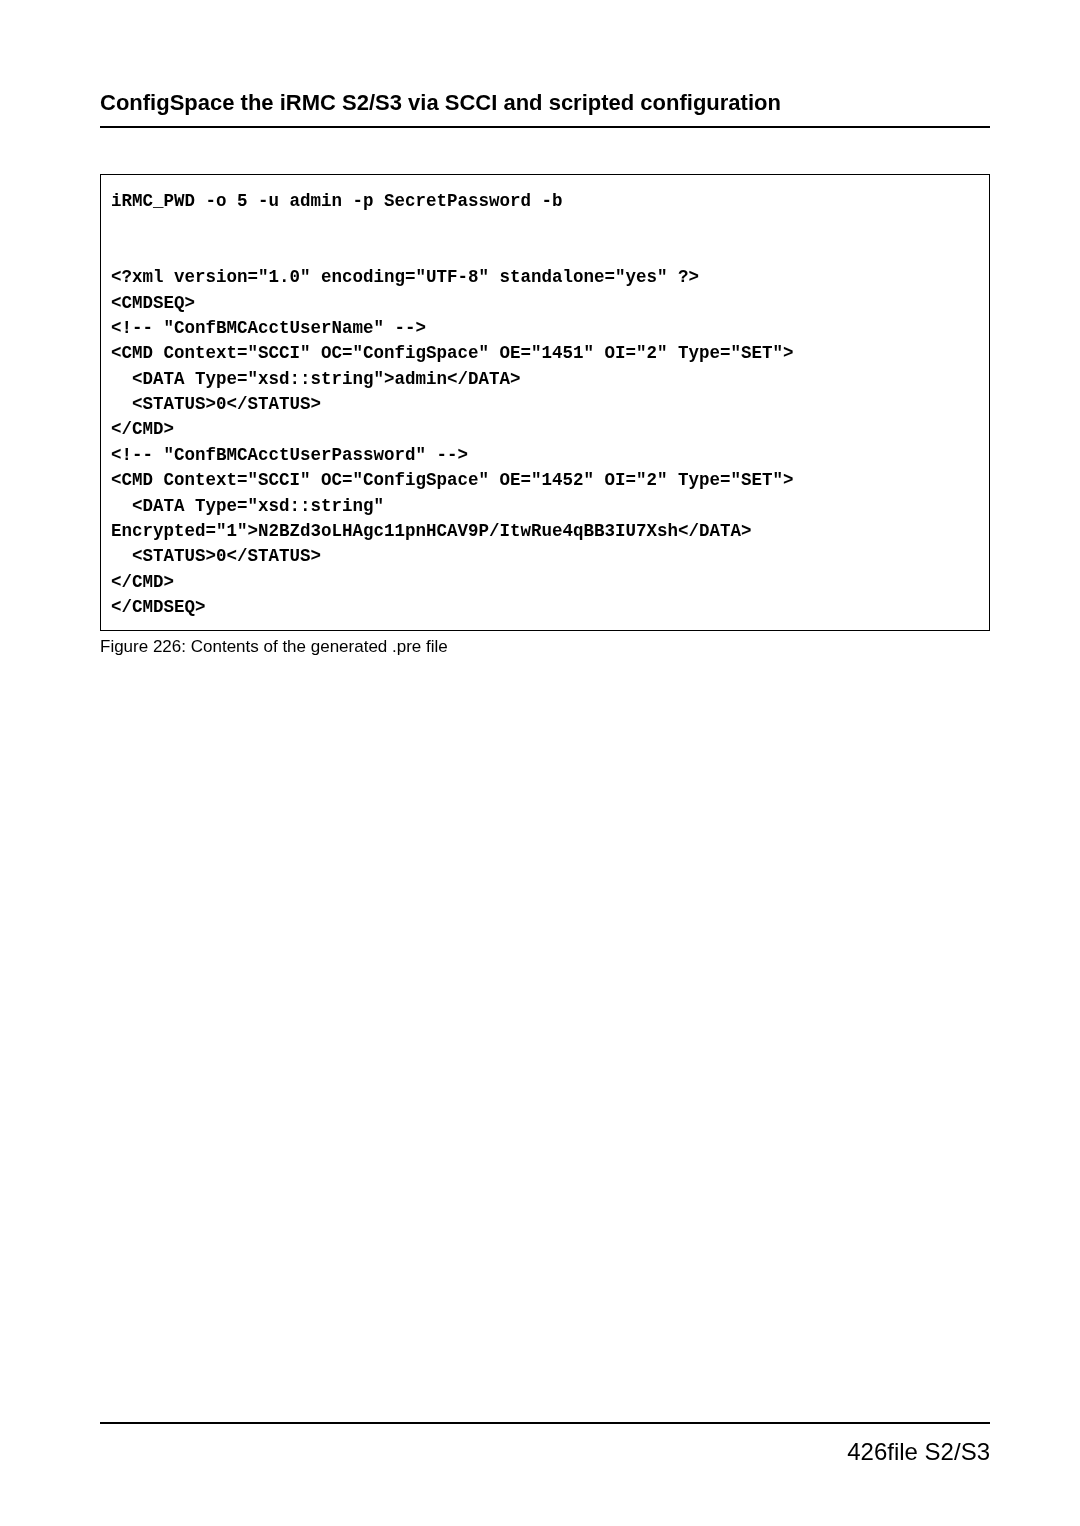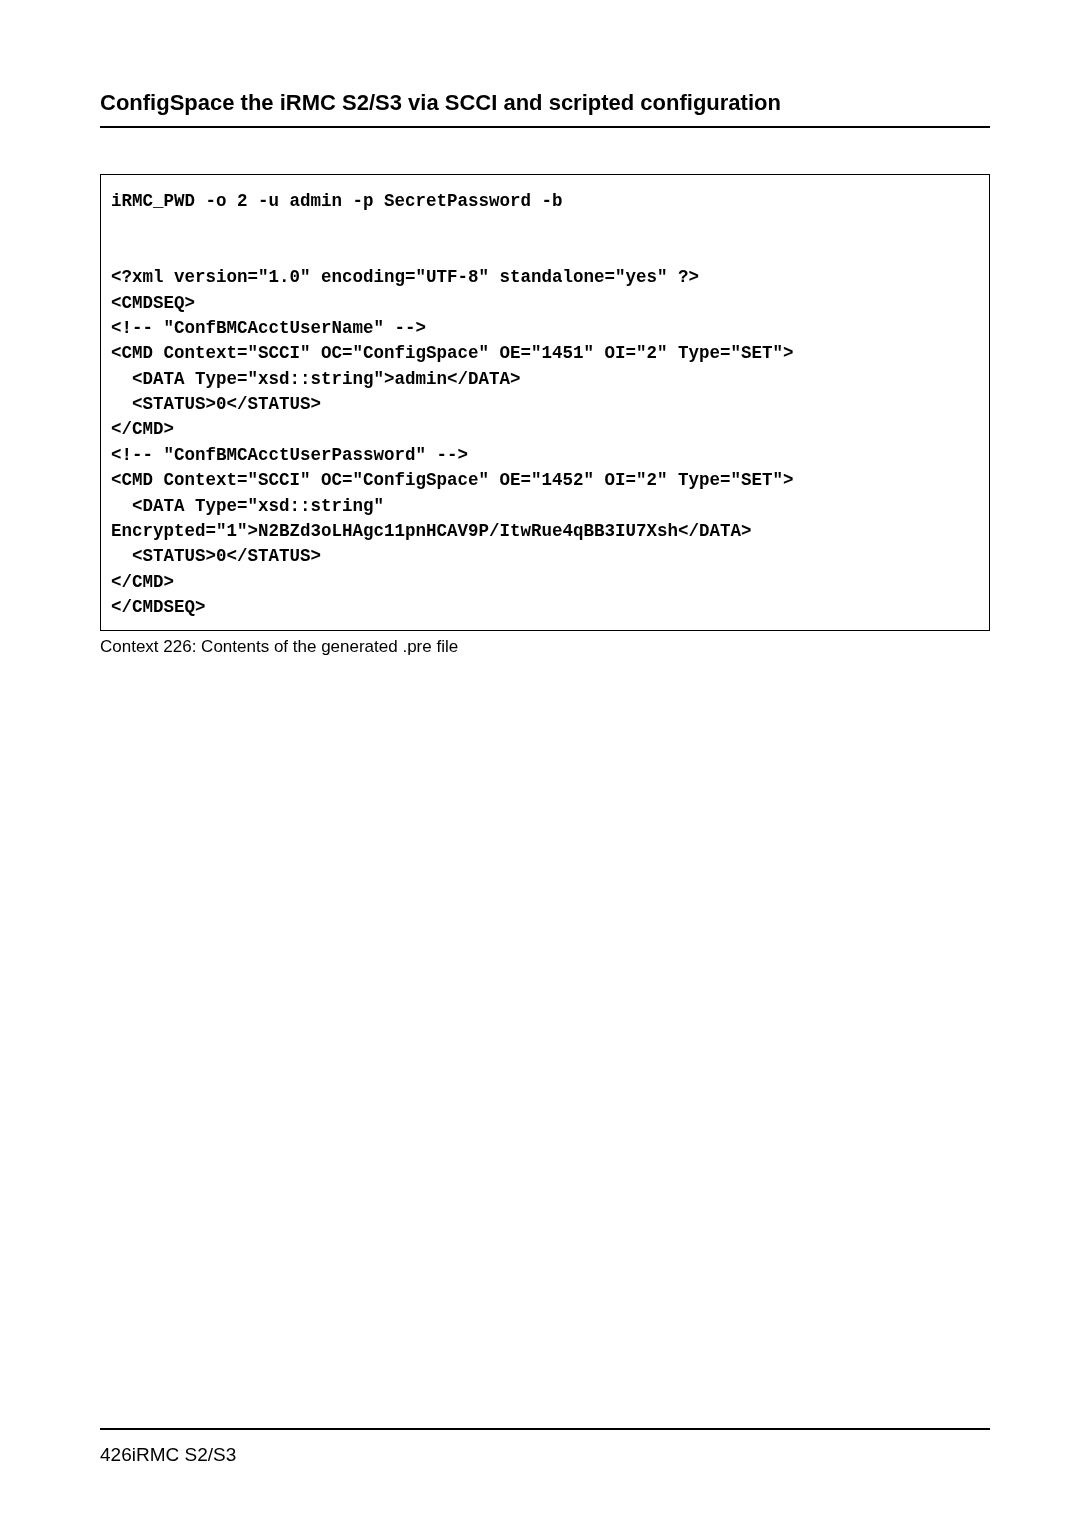--- a/index.html
+++ b/index.html
@@ -47,57 +47,57 @@
       left: 100px;
       right: 90px;
     }
     .footer-rule {
       border: none;
       border-top: 2px solid #000;
       margin-bottom: 14px;
     }
     .footer-row {
       display: flex;
-      justify-content: flex-start;
-      font-size: 19px;
+      justify-content: flex-end;
+      font-size: 24px;
       color: #000;
       margin-top: 11px;
     }
     .page-number {
       font-weight: normal;
     }
     .doc-name {
       font-weight: normal;
     }
   </style>
 </head>
 <body>
 
 <div class="header-title">ConfigSpace the iRMC S2/S3 via SCCI and scripted configuration</div>
 <hr class="header-rule">
 
-<div class="code-box"><span>iRMC_PWD -o 2 -u admin -p SecretPassword -b</span>
+<div class="code-box"><span>iRMC_PWD -o 5 -u admin -p SecretPassword -b</span>
 <span></span>
 <span></span>
 <span>&lt;?xml version="1.0" encoding="UTF-8" standalone="yes" ?&gt;</span>
 <span>&lt;CMDSEQ&gt;</span>
 <span>&lt;!-- "ConfBMCAcctUserName" --&gt;</span>
 <span>&lt;CMD Context="SCCI" OC="ConfigSpace" OE="1451" OI="2" Type="SET"&gt;</span>
 <span>  &lt;DATA Type="xsd::string"&gt;admin&lt;/DATA&gt;</span>
 <span>  &lt;STATUS&gt;0&lt;/STATUS&gt;</span>
 <span>&lt;/CMD&gt;</span>
 <span>&lt;!-- "ConfBMCAcctUserPassword" --&gt;</span>
 <span>&lt;CMD Context="SCCI" OC="ConfigSpace" OE="1452" OI="2" Type="SET"&gt;</span>
 <span>  &lt;DATA Type="xsd::string" </span>
 <span>Encrypted="1"&gt;N2BZd3oLHAgc11pnHCAV9P/ItwRue4qBB3IU7Xsh&lt;/DATA&gt;</span>
 <span>  &lt;STATUS&gt;0&lt;/STATUS&gt;</span>
 <span>&lt;/CMD&gt;</span>
 <span>&lt;/CMDSEQ&gt;</span></div>
 
-<div class="figure-caption">Context 226: Contents of the generated .pre file</div>
+<div class="figure-caption">Figure 226: Contents of the generated .pre file</div>
 
 <div class="footer">
   <hr class="footer-rule">
   <div class="footer-row">
     <span class="page-number">426</span>
-    <span class="doc-name">iRMC S2/S3</span>
+    <span class="doc-name">file S2/S3</span>
   </div>
 </div>
 
 </body></html>

